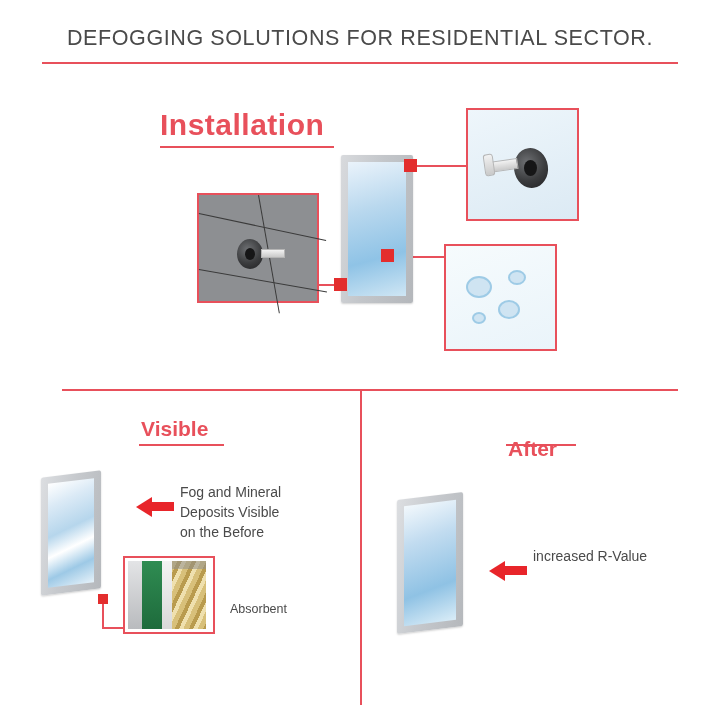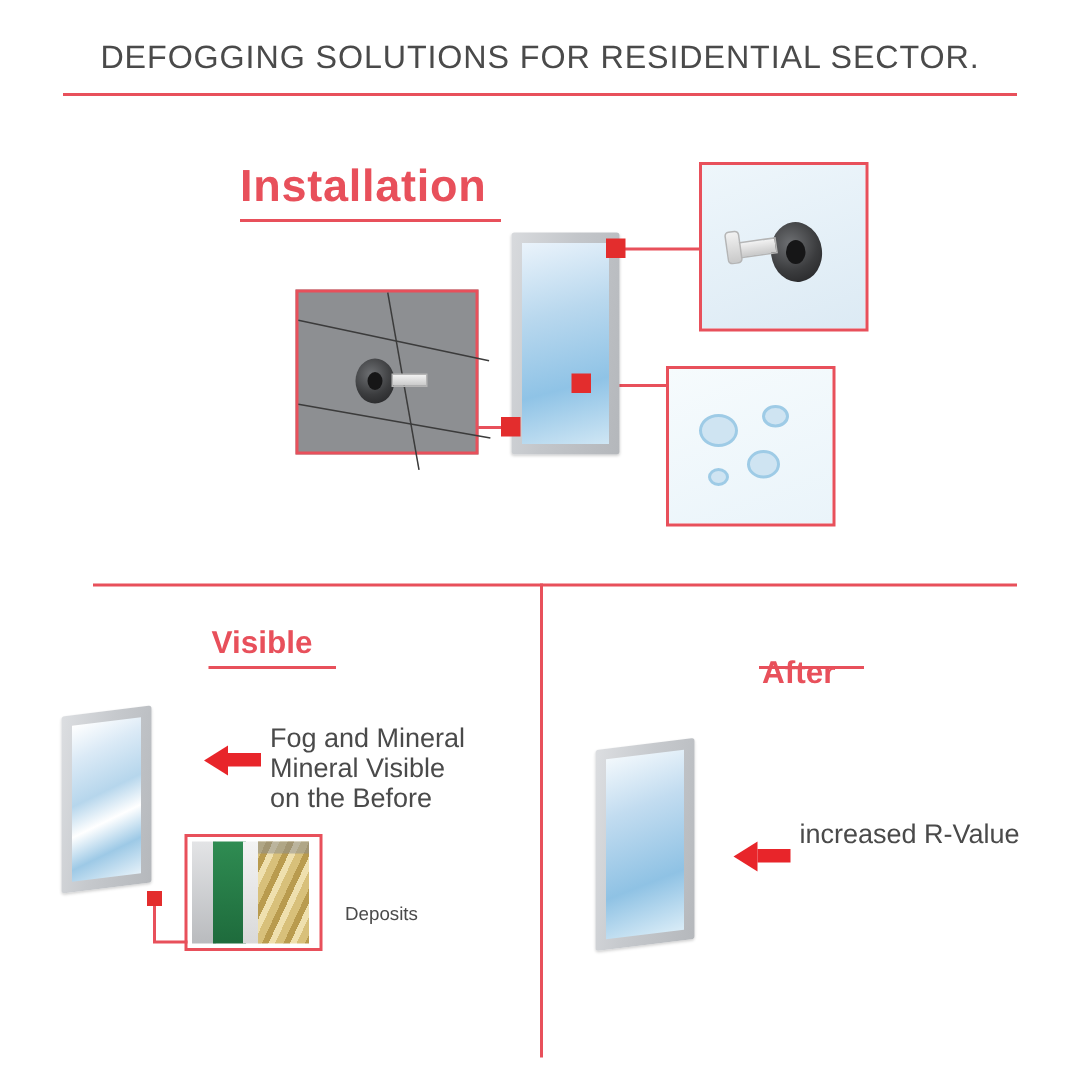--- a/index.html
+++ b/index.html
@@ -197,21 +197,21 @@
     border-right: 16px solid #e8252a;
   }
   .arrow-tail {
     position: absolute;
     height: 9px;
     background: #e8252a;
   }
 
   .label-text {
     position: absolute;
-    font-size: 18px;
+    font-size: 14px;
     line-height: 20px;
     color: #4a4a4a;
   }
   .label-small {
     position: absolute;
     font-size: 12.5px;
     line-height: 16px;
     color: #4a4a4a;
   }
 
@@ -296,28 +296,28 @@
 
 <div class="pellet-outline"></div>
 <div class="pellet-box">
   <div style="position:absolute; left:0; top:0; width:16px; height:68px; background:linear-gradient(180deg,#e3e4e6,#b9bbbe);"></div>
   <div style="position:absolute; left:14px; top:0; width:22px; height:68px; background:linear-gradient(180deg,#2f8c52,#1e6b3c);"></div>
   <div style="position:absolute; left:34px; top:0; width:12px; height:68px; background:linear-gradient(180deg,#f3f3f3,#d9d9d9);"></div>
   <div style="position:absolute; left:44px; top:0; width:34px; height:68px; background:repeating-linear-gradient(115deg,#d8c07a 0 5px,#b99b4e 5px 9px,#efe0ae 9px 13px);"></div>
   <div style="position:absolute; left:44px; top:0; width:34px; height:8px; background:#8f8f8f; opacity:0.55;"></div>
 </div>
 <div class="label-small" style="left:230px; top:601px; width:130px;">
-  <div>Deposits</div>
+  <div>Absorbent</div>
 </div>
 
 <div class="arrow-tail" style="left:152px; top:502px; width:22px;"></div>
 <div class="arrow arrow-left" style="left:136px; top:497px;"></div>
 <div class="label-text" style="left:180px; top:482px; width:160px;">
   <div>Fog and Mineral</div>
-  <div>Mineral Visible</div>
+  <div>Deposits Visible</div>
   <div>on the Before</div>
 </div>
 
 <div class="section-title" style="left:508px; top:437px;">After</div>
 <div class="section-underline" style="left:506px; top:444px; width:70px;"></div>
 
 <div class="win-small win-clear" style="left:397px; top:496px; width:66px; height:134px; transform:skewY(-7deg);">
   <div class="win-frame"></div>
   <div class="win-glass"></div>
 </div>

